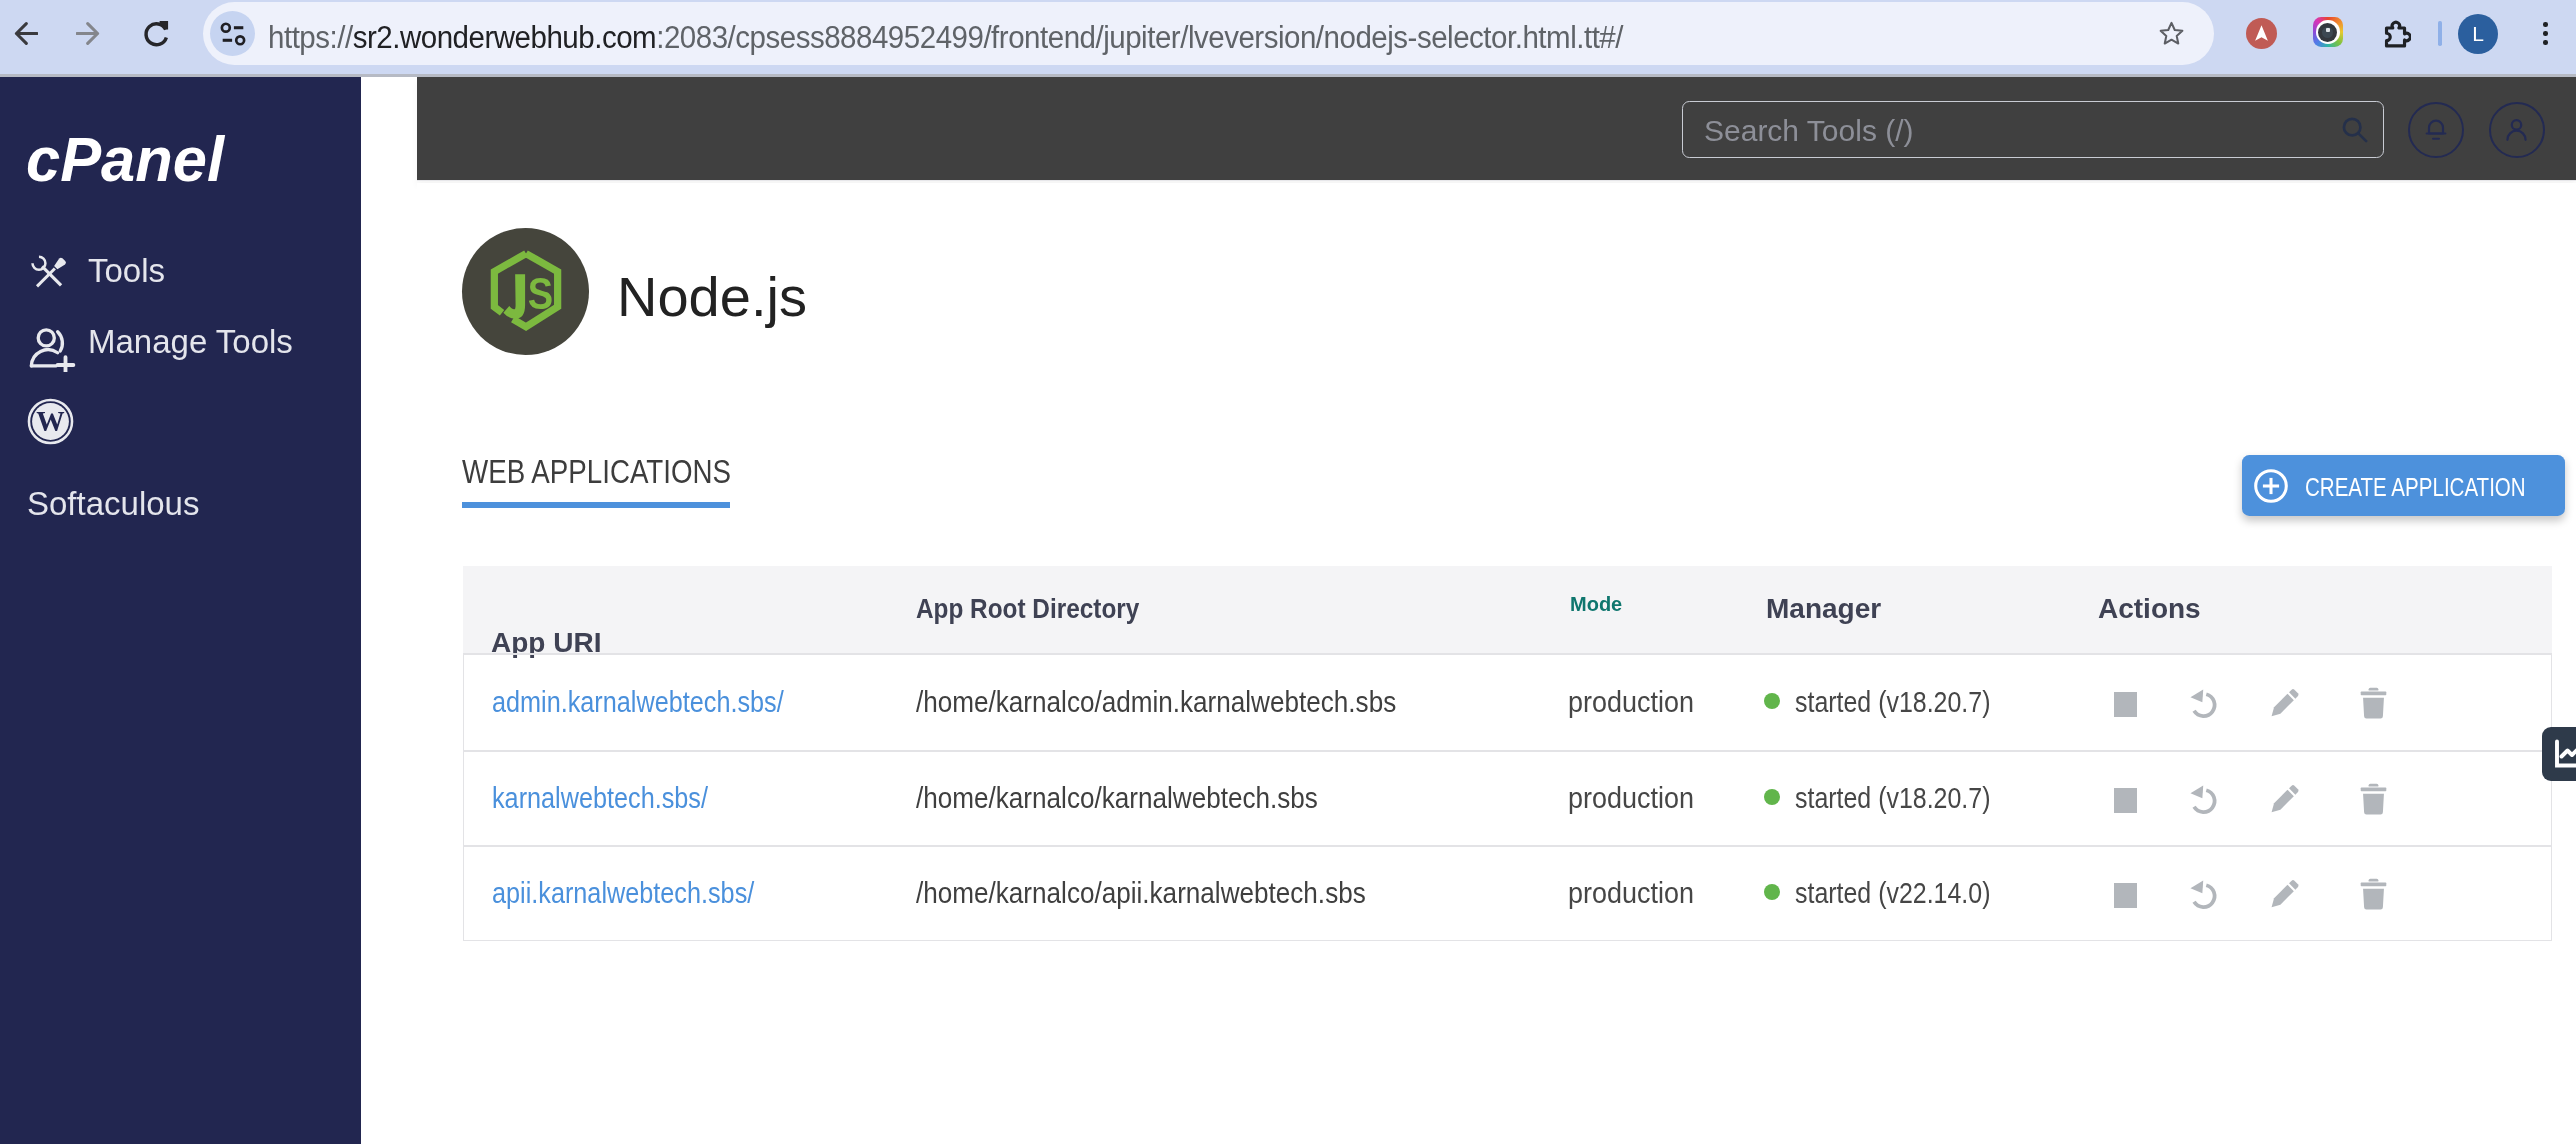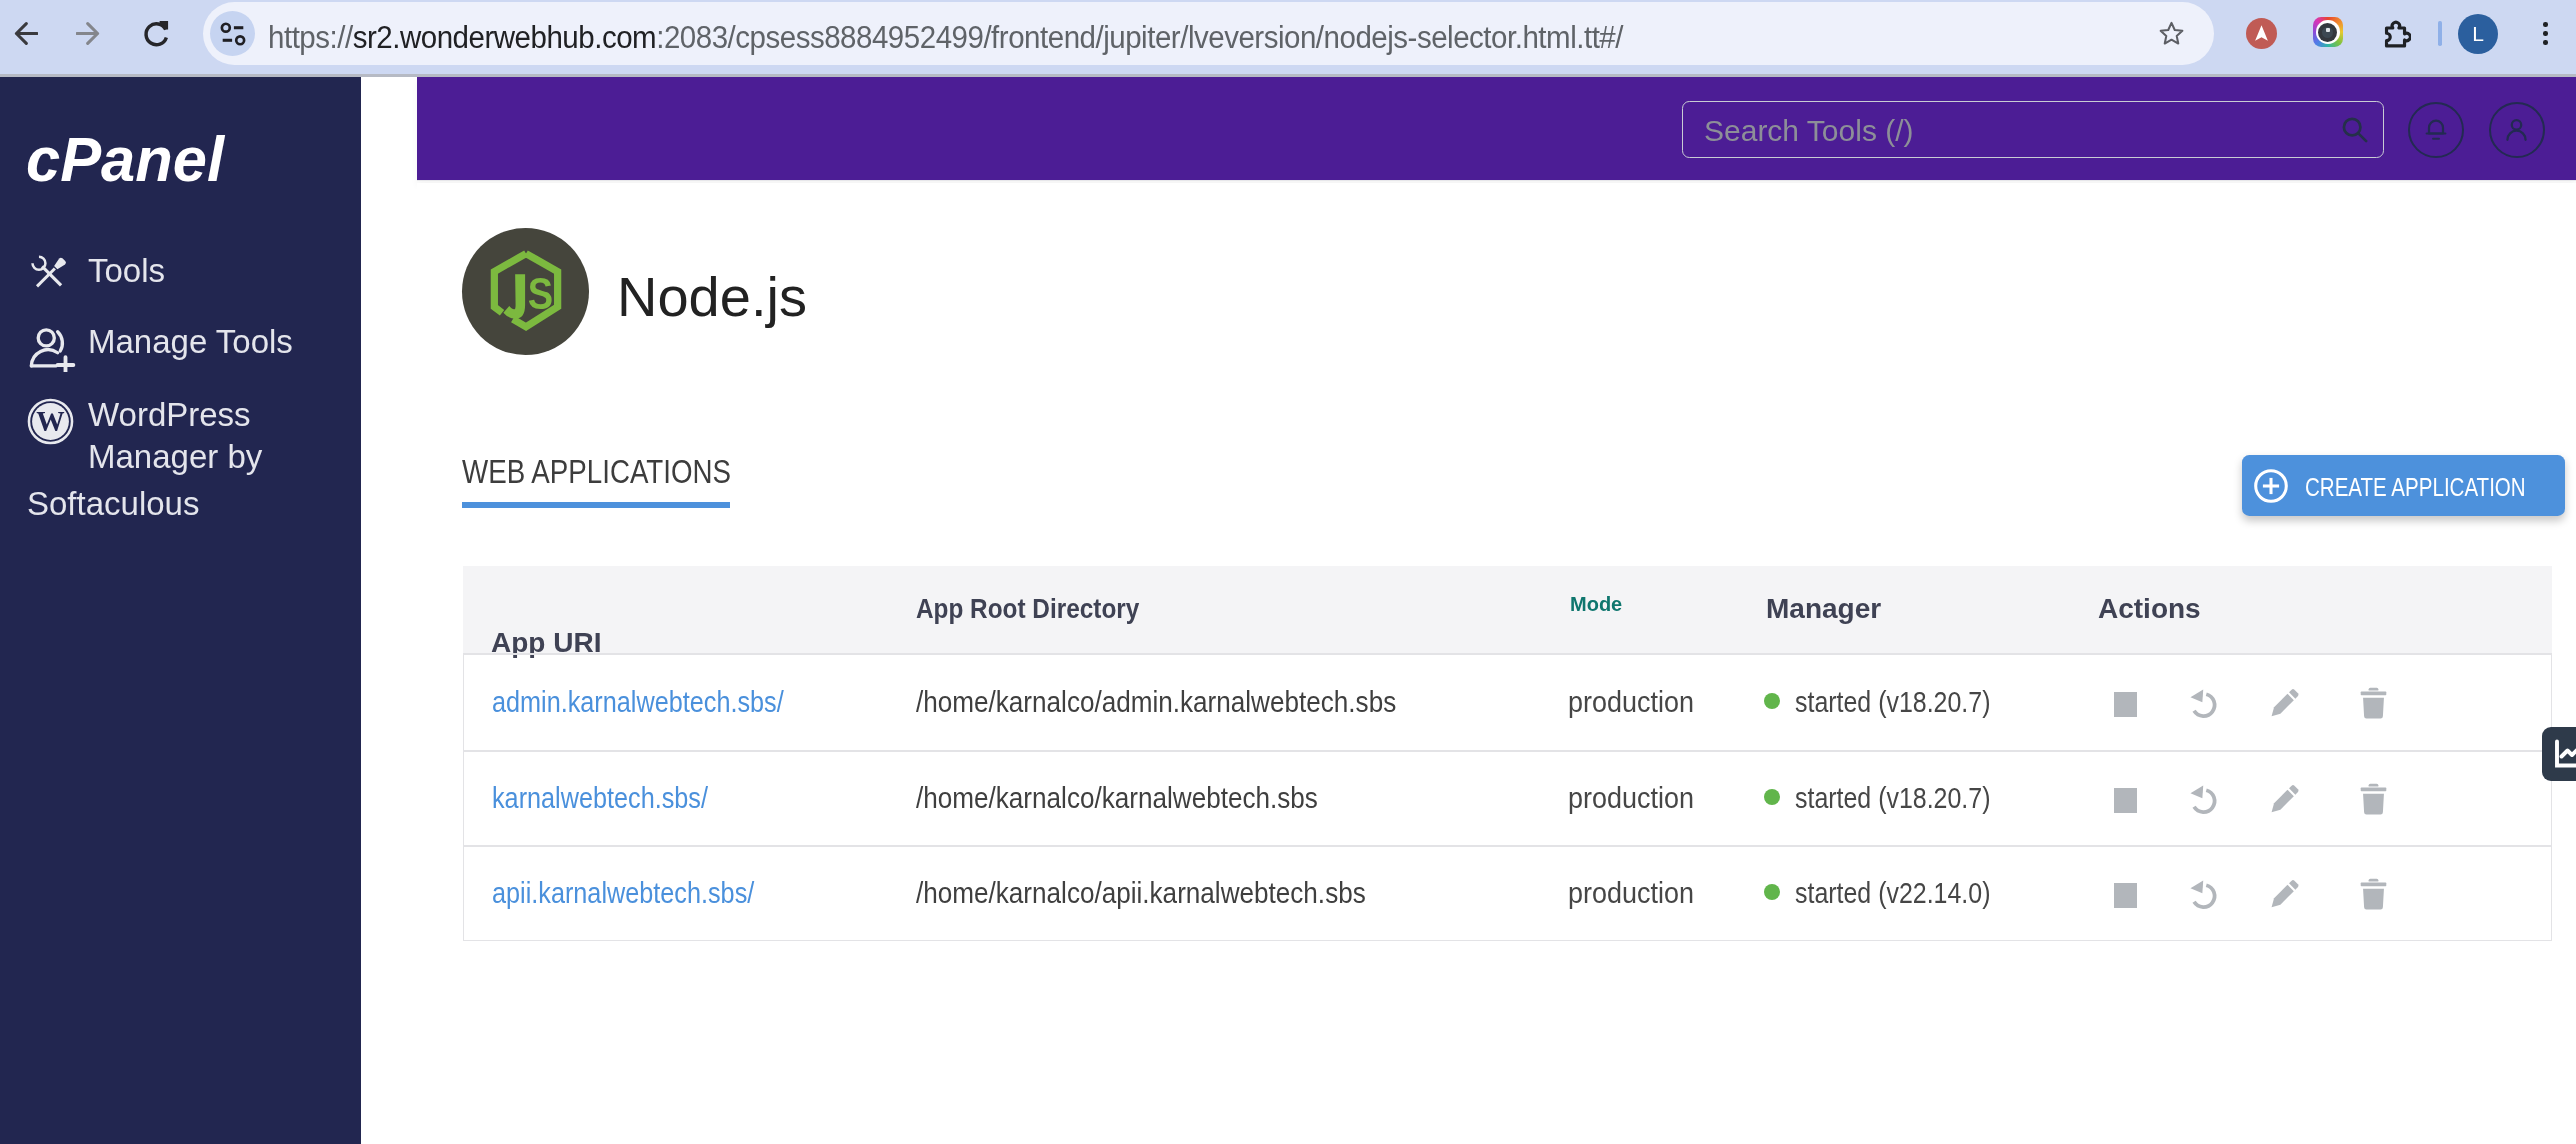--- a/index.html
+++ b/index.html
@@ -86,25 +86,24 @@
     <path d="M2.5 24.5 l14 0" stroke="#e8e9ee" stroke-width="1.9" fill="none" stroke-linecap="round"></path>
     <path d="M22 19.5 l0 9 M17.5 24 l9 0" stroke="#e8e9ee" stroke-width="2.2" fill="none" stroke-linecap="round"></path>
   </svg>
   <div class="abs" style="left:88px;top:246px;font-size:33px;">Manage Tools</div>
 
   <svg class="abs" style="left:27px;top:321px;" width="47" height="47" viewBox="0 0 24 24">
     <circle cx="12" cy="12" r="11" stroke="#e8e9ee" stroke-width="1.3" fill="none"></circle>
     <circle cx="12" cy="12" r="9.4" fill="#e8e9ee"></circle>
     <text x="12" y="16.6" text-anchor="middle" font-family="Liberation Serif" font-size="14.5" font-weight="bold" fill="#222650">W</text>
   </svg>
-  <div class="abs" style="left:88px;top:317px;font-size:33px;line-height:42px;">WordPress<br>Manager by</div>
   <div class="abs" style="left:27px;top:406px;font-size:33px;line-height:42px;">Softaculous</div>
 </div>
 
-<div class="abs" id="mainheader" style="left:417px;top:77px;width:2159px;height:104px;background:#4c1d95;border-bottom:1.8px solid #e7e7ea;box-shadow:0 5.4px 7.3px rgba(0,0,0,0.045);">
+<div class="abs" id="mainheader" style="left:417px;top:77px;width:2159px;height:104px;background:#404040;border-bottom:1.8px solid #e7e7ea;box-shadow:0 5.4px 7.3px rgba(0,0,0,0.045);">
 
   <div class="abs" style="left:1265px;top:23.6px;width:702px;height:57px;border:1.8px solid #c9ccd4;border-radius:7.3px;"></div>
   <div class="abs" style="left:1287px;top:37px;font-size:30px;color:#8d8f98;">Search Tools (/)</div>
   <svg class="abs" style="left:1922px;top:37px;" width="31" height="31" viewBox="0 0 24 24">
     <circle cx="10.2" cy="10.2" r="6.4" stroke="#25304a" stroke-width="2.1" fill="none"></circle>
     <line x1="15" y1="15" x2="21" y2="21" stroke="#25304a" stroke-width="2.1" stroke-linecap="round"></line>
   </svg>
 
   <div class="abs" style="left:1991px;top:25.4px;width:56px;height:56px;border:2.4px solid #232a52;border-radius:50%;"></div>
   <svg class="abs" style="left:2005px;top:39px;" width="28" height="28" viewBox="0 0 24 24">

